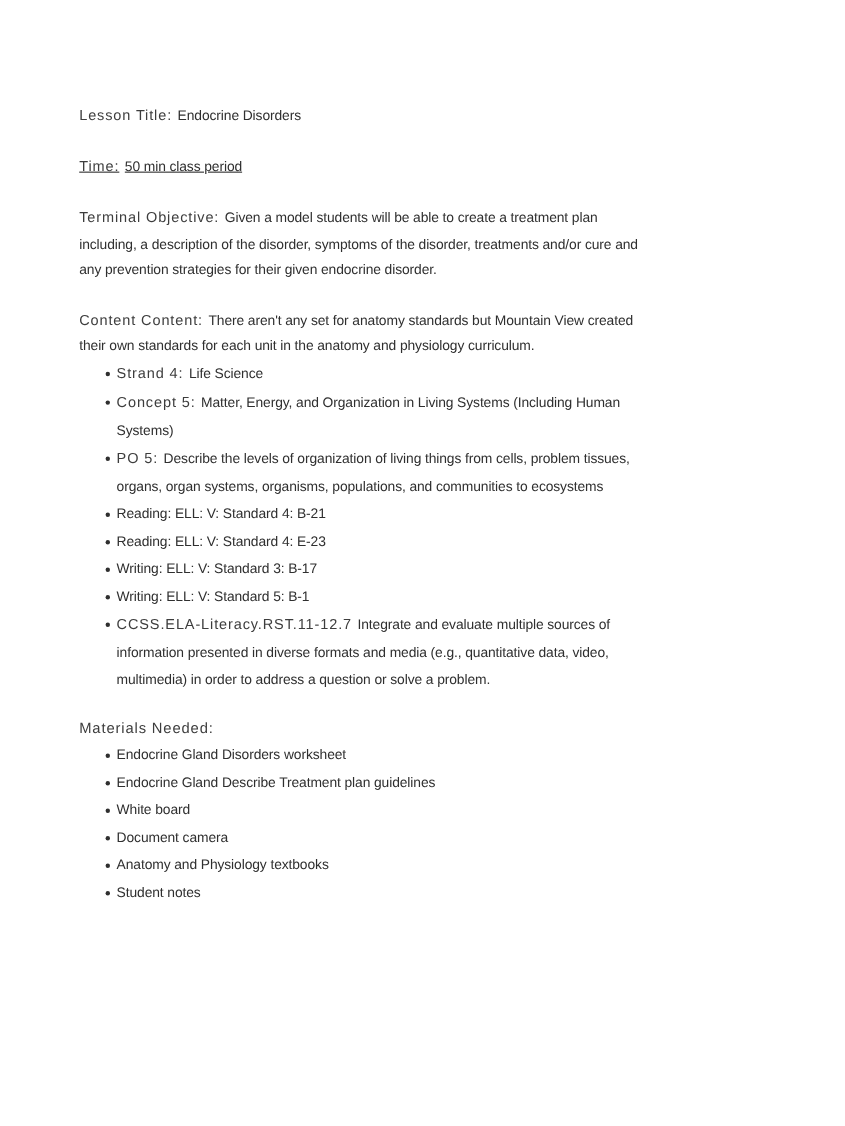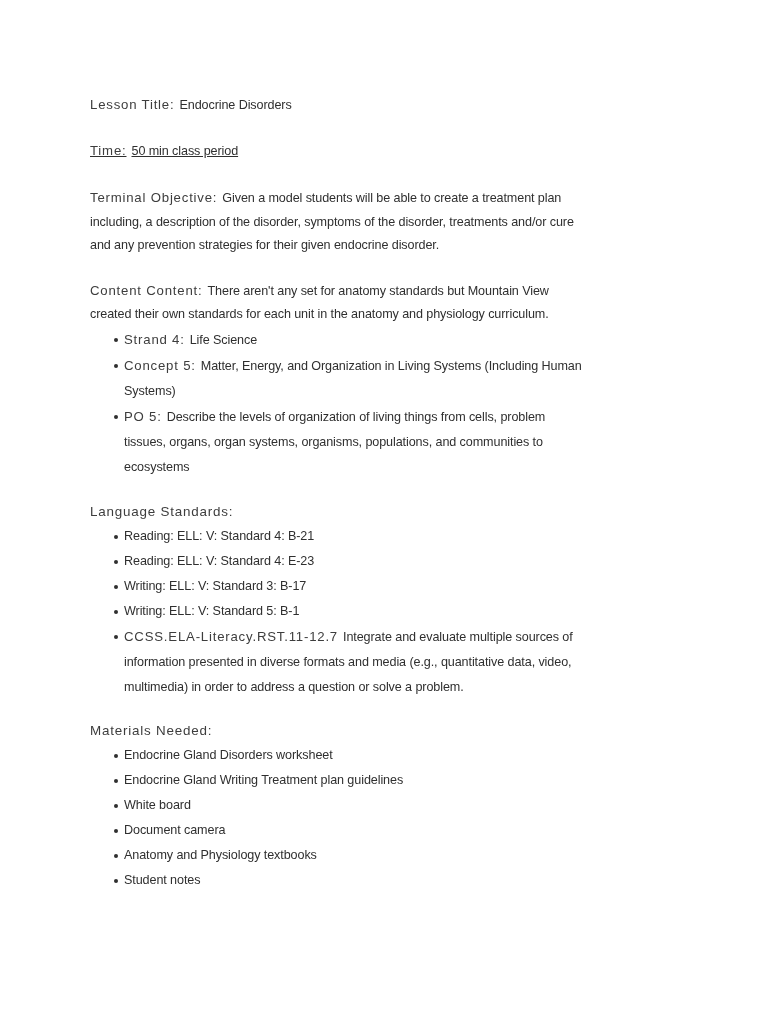--- a/index.html
+++ b/index.html
@@ -11,21 +11,21 @@
     width: 768px;
     height: 1024px;
     font-family: "Liberation Sans", sans-serif;
     color: #2f2f2f;
     overflow: hidden;
   }
   .page {
     box-sizing: border-box;
     width: 676px;
     height: 1024px;
-    padding: 93px 92px 0 90px;
+    padding: 93px 92px 0 72px;
     background: #ffffff;
   }
   p { margin: 0; }
   .line {
     font-size: 12.6px;
     line-height: 23.5px;
     letter-spacing: -0.1px;
   }
   .seg-label {
     font-size: 13.2px;
@@ -96,21 +96,20 @@
       <span class="seg-label pad-after">Strand 4:</span><span>Life Science</span>
     </li>
     <li>
       <span class="seg-label pad-after">Concept 5:</span><span>Matter, Energy, and Organization in Living Systems (Including Human Systems)</span>
     </li>
     <li>
       <span class="seg-label pad-after">PO 5:</span><span>Describe the levels of organization of living things from cells, problem tissues, organs, organ systems, organisms, populations, and communities to ecosystems</span>
     </li>
   </ul>
 
-  <p class="heading mt-lang">Language Standards:</p>
 
   <ul class="bullets mt-list">
     <li>
       <span>Reading: ELL: V: Standard 4: B-21</span>
     </li>
     <li>
       <span>Reading: ELL: V: Standard 4: E-23</span>
     </li>
     <li>
       <span>Writing: ELL: V: Standard 3: B-17</span>
@@ -123,21 +122,21 @@
     </li>
   </ul>
 
   <p class="heading mt-materials">Materials Needed:</p>
 
   <ul class="bullets mt-list">
     <li>
       <span>Endocrine Gland Disorders worksheet</span>
     </li>
     <li>
-      <span>Endocrine Gland Writing Treatment plan guidelines</span>
+      <span>Endocrine Gland Describe Treatment plan guidelines</span>
     </li>
     <li>
       <span>White board</span>
     </li>
     <li>
       <span>Document camera</span>
     </li>
     <li>
       <span>Anatomy and Physiology textbooks</span>
     </li>

